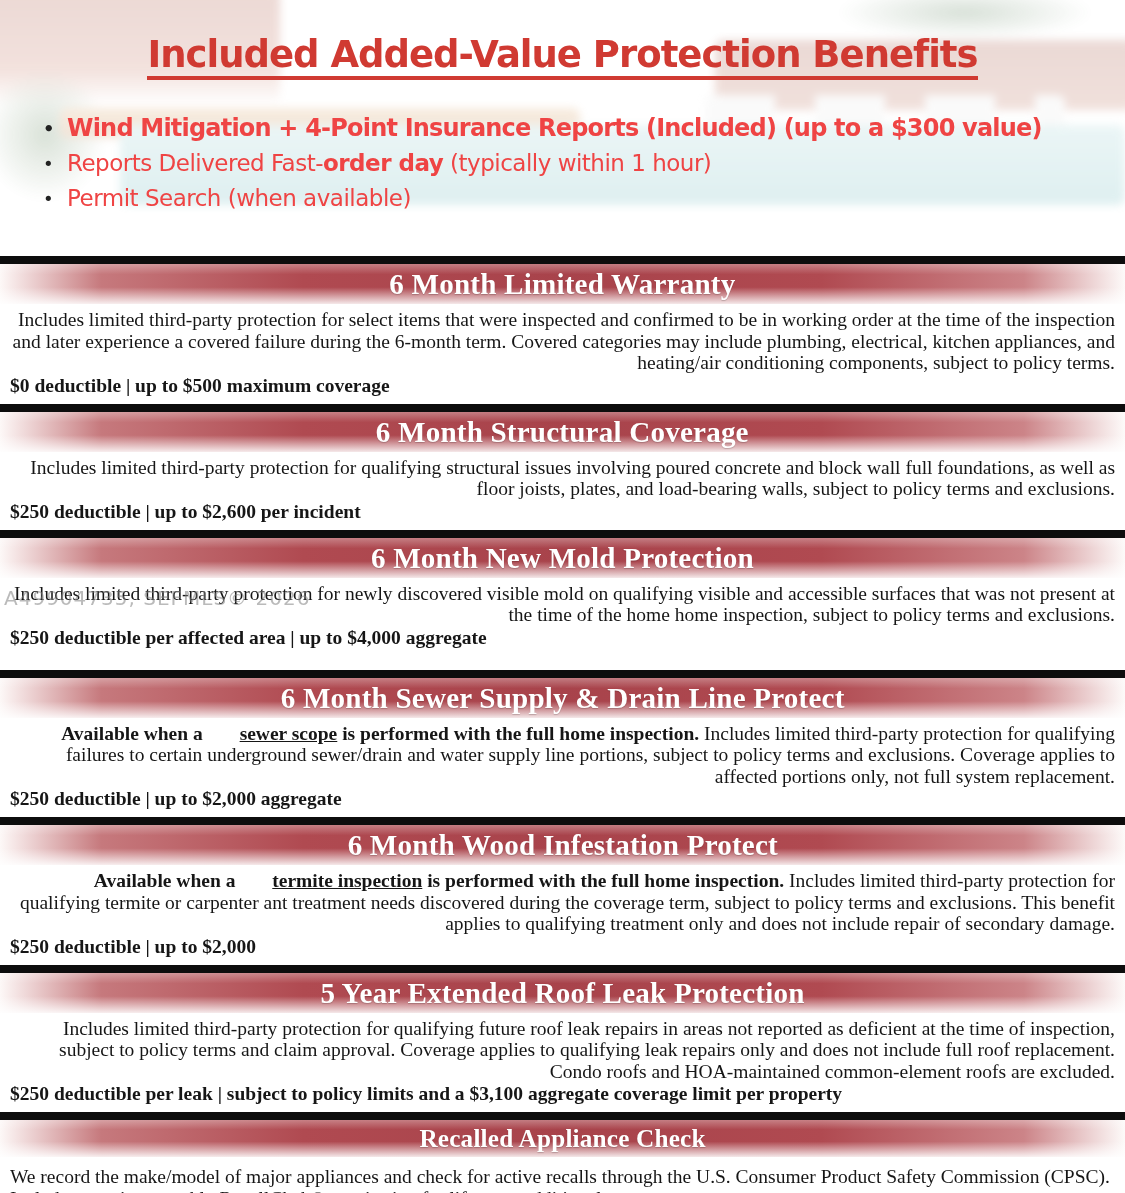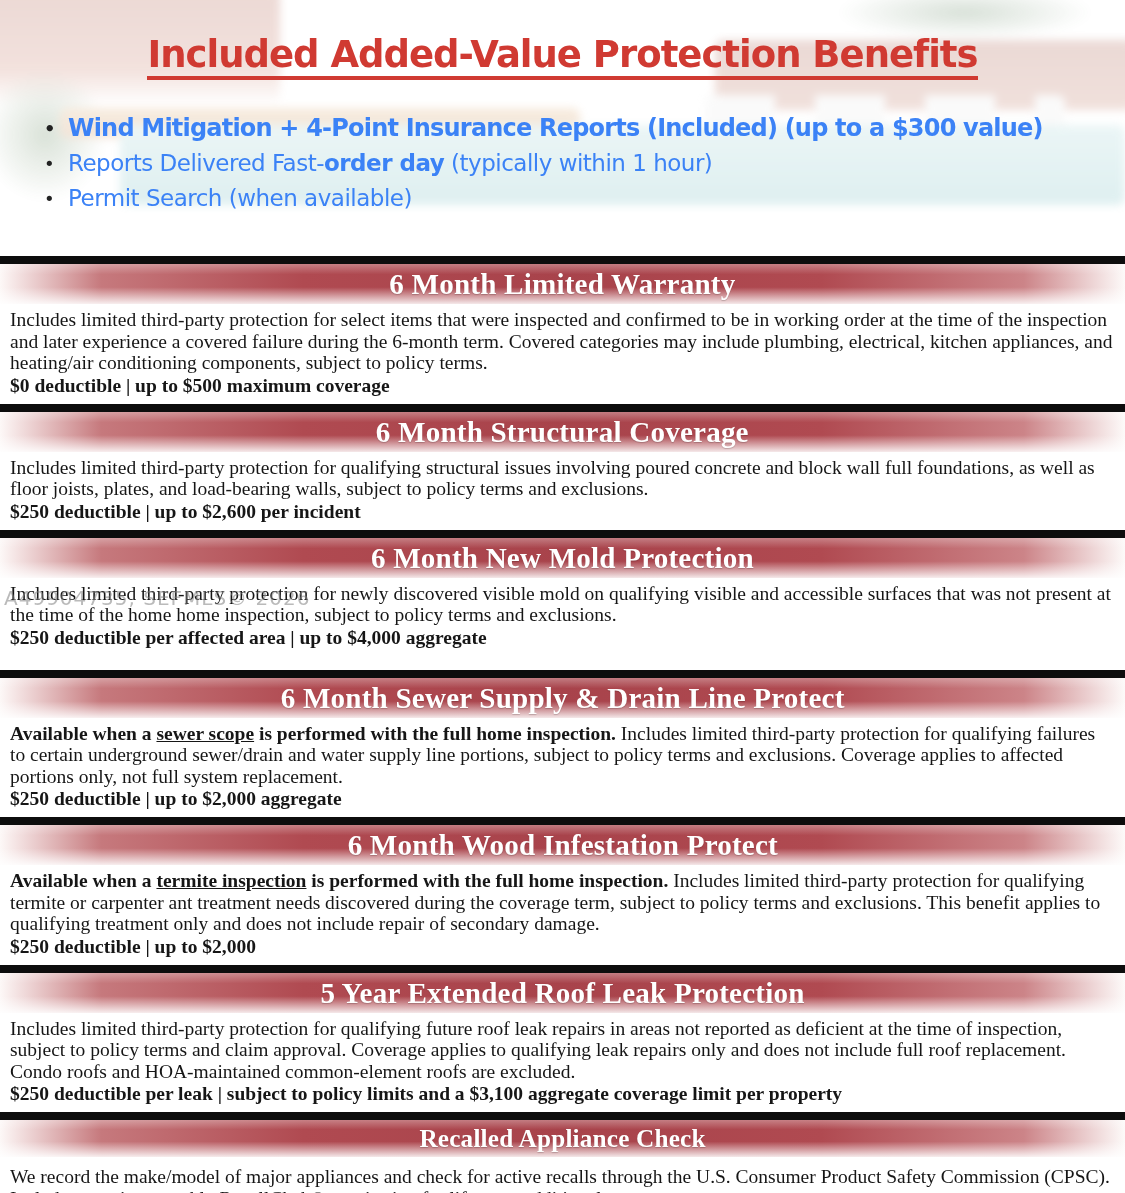--- a/index.html
+++ b/index.html
@@ -25,45 +25,45 @@
   .ph-green-l{left:-15px;top:70px;width:120px;height:130px;background:radial-gradient(ellipse at center,#47703f,transparent 72%);}
   .ph-pool{left:120px;top:125px;width:1005px;height:80px;background:linear-gradient(180deg,#9fd2d4,#5fb3b8);}
   .ph-deck{left:60px;top:108px;width:520px;height:30px;background:linear-gradient(180deg,#d8a05f,#c07b41);}
   .ph-chairs{right:60px;top:95px;width:360px;height:38px;background:repeating-linear-gradient(90deg,#e8e8e8 0 70px,transparent 70px 110px);}
   .title-wrap{position:relative;text-align:center;padding-top:10px;}
   .title{
     display:inline-block;font-family:"DejaVu Sans", sans-serif;font-weight:700;
     font-size:37px;letter-spacing:-1px;color:var(--accent);
     border-bottom:4px solid var(--accent);padding-bottom:1px;line-height:1.1;
   }
-  .bullets{position:relative;list-style:none;margin:6px 0 0 0;padding:0 0 0 44px;
-    font-family:"DejaVu Sans", sans-serif;font-size:23px;letter-spacing:-0.5px;color:#3b82f6;}
+  .bullets{position:relative;list-style:none;margin:6px 0 0 16px;padding:0 0 0 27px;
+    font-family:"DejaVu Sans", sans-serif;font-size:23px;letter-spacing:-0.5px;color:#ef4444;}
   .bullets li{position:relative;padding-left:24px;line-height:35px;}
   .bullets li::before{content:"•";position:absolute;left:0;top:0;font-size:18px;line-height:35px;color:#222;}
   .bullets .b{font-weight:700;}
   .bullets li.first{font-weight:700;font-size:24px;letter-spacing:-0.8px;}
   
   .bar{height:8px;background:var(--bar);}
   .banner{
     height:40px;display:flex;align-items:center;justify-content:center;position:relative;
     background:
       linear-gradient(180deg, rgba(255,255,255,.30) 0%, rgba(255,255,255,0) 26%, rgba(255,255,255,0) 58%, rgba(255,255,255,.88) 100%),
       linear-gradient(90deg, #fdf8f7 0%, #c6797d 9%, var(--banner) 27%, #a8434b 50%, var(--banner) 73%, #cc8488 91%, #fdfaf9 100%);
   }
   .banner h2{
     margin:0;color:#fff;font-family:"Liberation Serif", serif;font-weight:700;
     font-size:30px;letter-spacing:0.2px;transform:scaleX(.97);text-shadow:0 1px 1px rgba(0,0,0,.18);
   }
   .banner.small{height:37px;}
   .banner.small h2{font-size:26px;}
   .sbody{padding:5px 10px 7px 10px;}
   .sbody p{margin:0;}
-  .txt{font-size:19.5px;line-height:21.5px;}
+  .txt{font-size:19.5px;line-height:21.5px;text-align:right;}
   .b{font-weight:700;}
-  .u{text-decoration:underline;}
+  .u{text-decoration:underline;margin-left:32px;}
   .ded{font-weight:700;font-size:19.5px;line-height:23px;margin-top:1px;}
   .sec.mold .sbody{padding-bottom:21px;}
   
   .footer-body{padding:9px 10px 0 10px;}
   .footer-body p{margin:0;}
   .f-bold{font-weight:700;font-size:20px;line-height:23px;}
   .f-txt{font-size:19.5px;line-height:22px;}
   
   .watermark{
     position:absolute;left:4px;top:586px;z-index:5;pointer-events:none;

